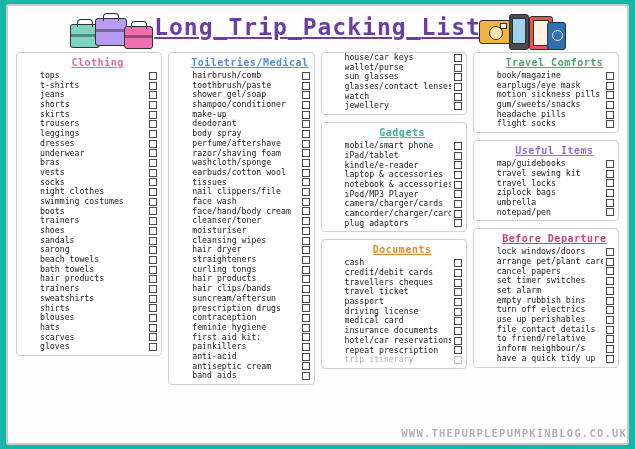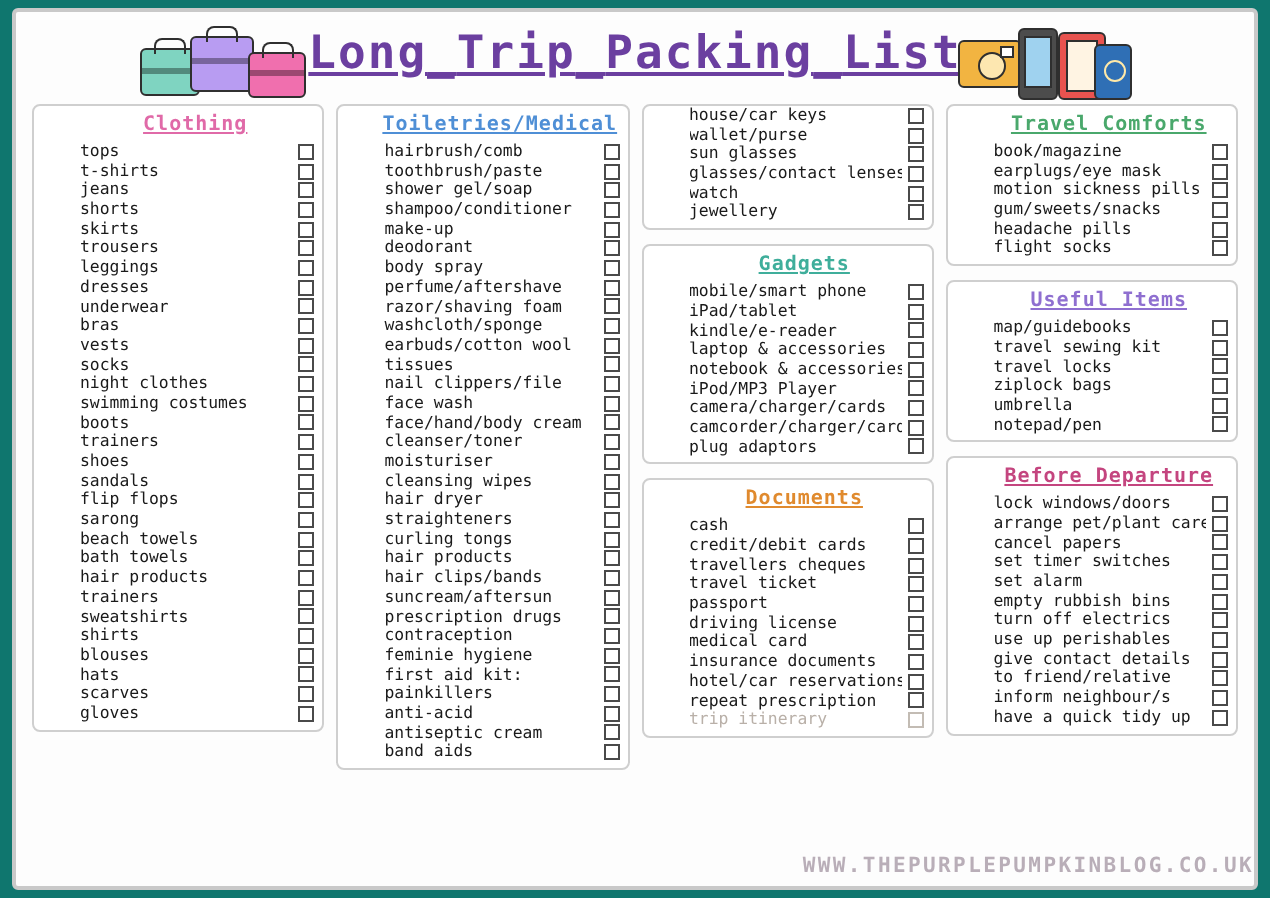--- a/index.html
+++ b/index.html
@@ -10,21 +10,21 @@
   body {
     width: 635px;
     height: 449px;
     overflow: hidden;
     font-family: "DejaVu Sans Mono", monospace;
   }
   .page {
     position: relative;
     width: 635px;
     height: 449px;
-    background: #0f766e;
+    background: #14b8a6;
     box-sizing: border-box;
   }
   .sheet {
     position: absolute;
     left: 6px;
     top: 4px;
     width: 623px;
     height: 441px;
     border: 2px solid #c9c9c9;
     border-radius: 3px;
@@ -348,24 +348,20 @@
               </li>
               <li>
                 <span class="lbl">shoes</span>
                 <span class="box"></span>
               </li>
               <li>
                 <span class="lbl">sandals</span>
                 <span class="box"></span>
               </li>
               <li>
-                <span class="lbl">flip flops</span>
-                <span class="box"></span>
-              </li>
-              <li>
                 <span class="lbl">sarong</span>
                 <span class="box"></span>
               </li>
               <li>
                 <span class="lbl">beach towels</span>
                 <span class="box"></span>
               </li>
               <li>
                 <span class="lbl">bath towels</span>
                 <span class="box"></span>
@@ -751,21 +747,21 @@
               </li>
               <li>
                 <span class="lbl">turn off electrics</span>
                 <span class="box"></span>
               </li>
               <li>
                 <span class="lbl">use up perishables</span>
                 <span class="box"></span>
               </li>
               <li>
-                <span class="lbl">give contact details</span>
+                <span class="lbl">file contact details</span>
                 <span class="box"></span>
               </li>
               <li>
                 <span class="lbl">to friend/relative</span>
                 <span class="box"></span>
               </li>
               <li>
                 <span class="lbl">inform neighbour/s</span>
                 <span class="box"></span>
               </li>

